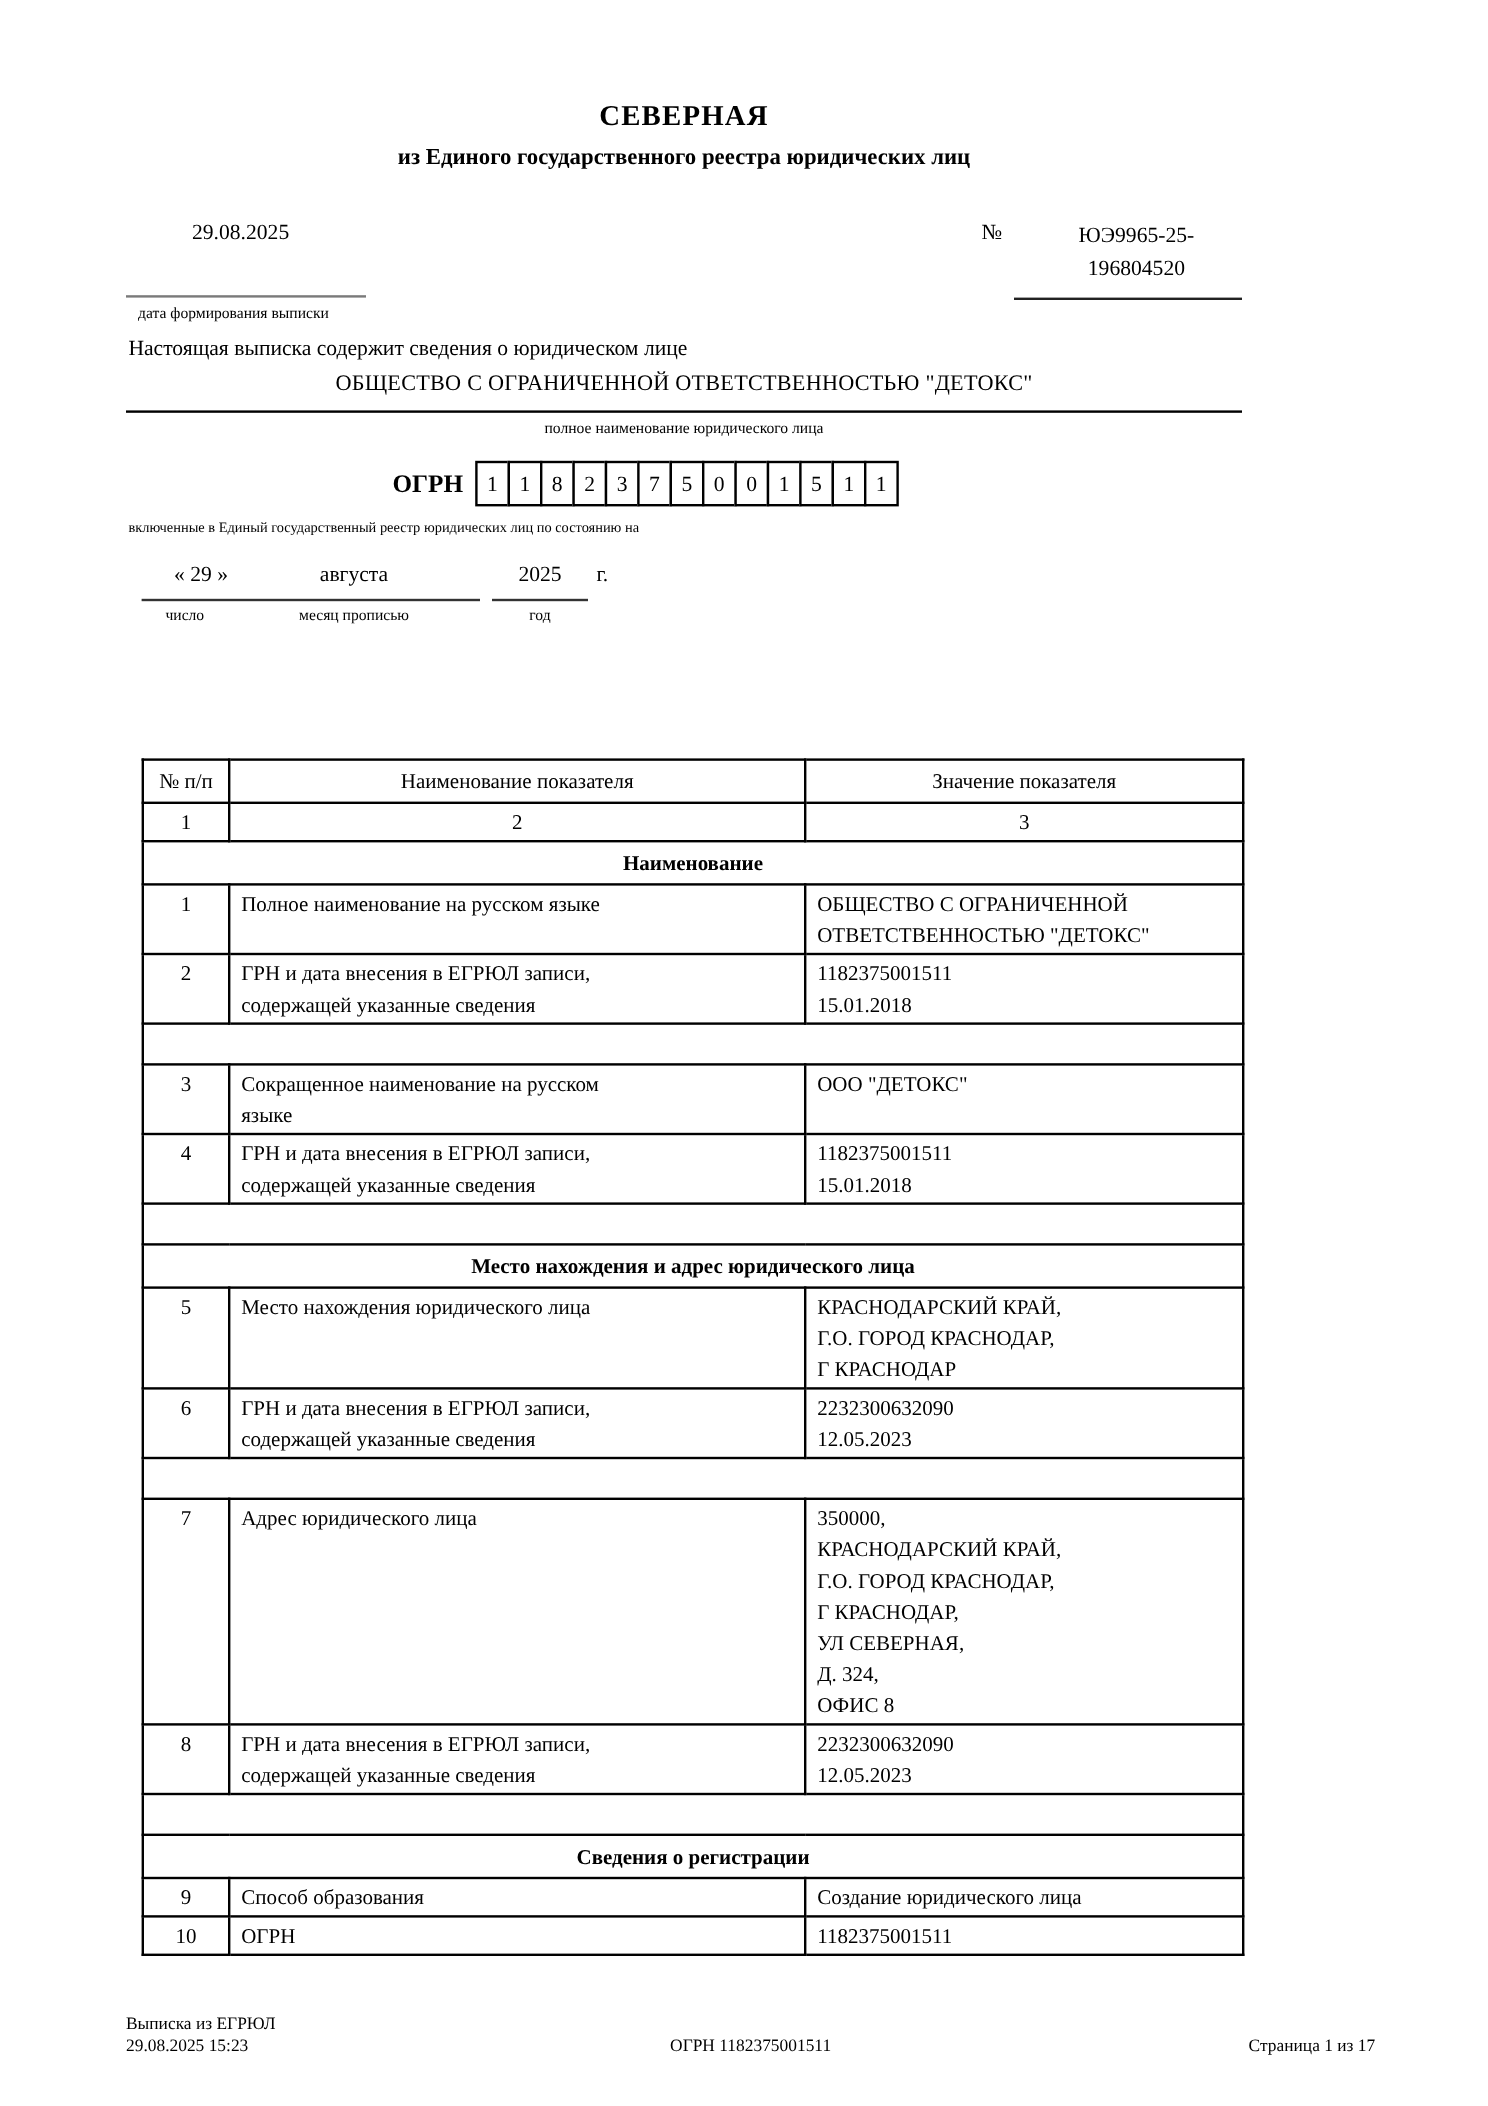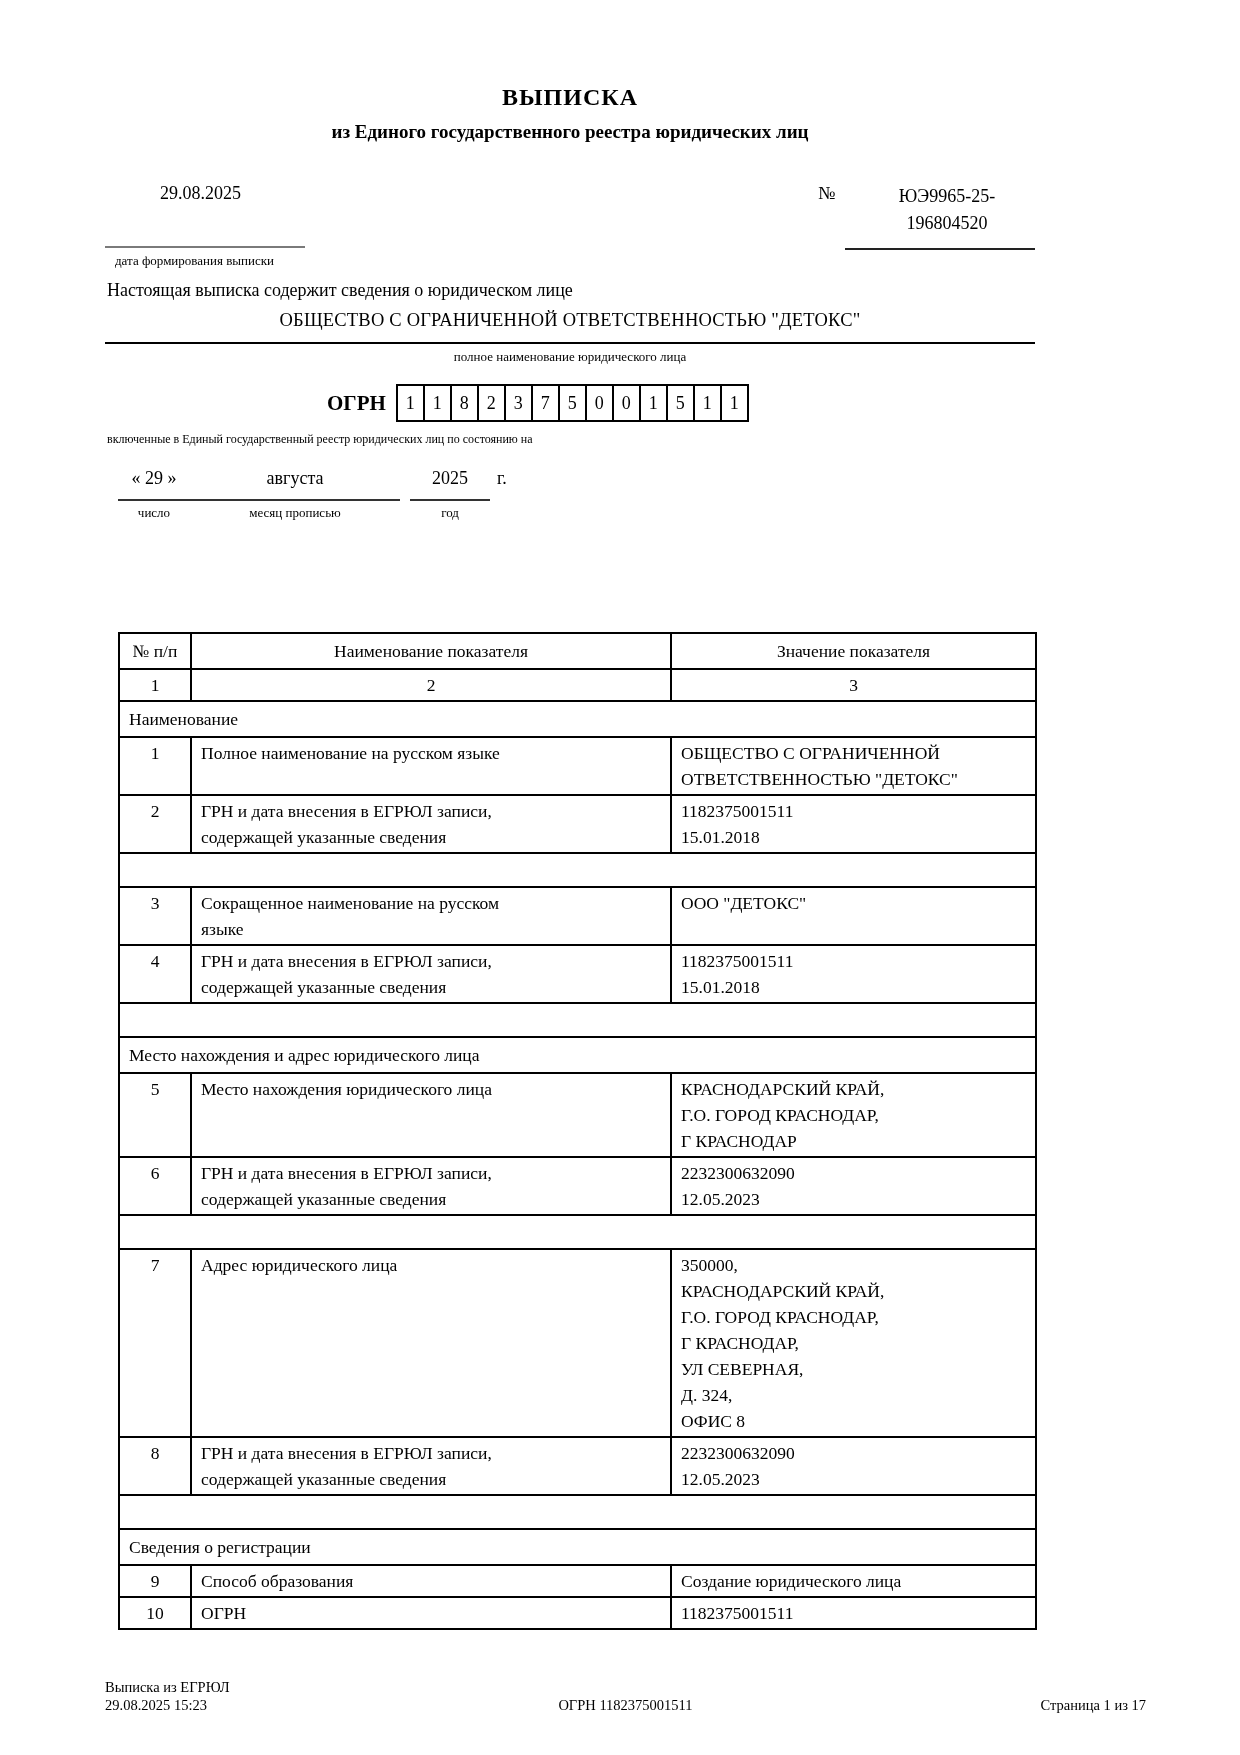--- a/index.html
+++ b/index.html
@@ -48,21 +48,21 @@
   .ogrn-box {
     width:25px; height:34px; border:2px solid #000; margin-left:-2px;
     display:flex; align-items:center; justify-content:center;
     font-size:18px; background:#fff;
   }
 
   .included { position:absolute; top:432px; left:2px; font-size:12px; }
 
   .date-words { position:absolute; top:468px; left:0; width:100%; height:60px; font-size:18px; }
   .dw-val { position:absolute; top:0; text-align:center; white-space:nowrap; }
-  .dw-day-v   { left:13px;  width:72px; }
+  .dw-day-v   { left:13px;  width:72px;text-align:right; }
   .dw-month-v { left:85px;  width:210px; }
   .dw-year-v  { left:305px; width:80px; }
   .dw-suffix  { position:absolute; top:0; left:392px; }
   .dw-line { position:absolute; top:31px; height:2px; background:#333; }
   .dw-day-l   { left:13px;  width:72px; }
   .dw-month-l { left:85px;  width:210px; }
   .dw-year-l  { left:305px; width:80px; }
   .dw-cap { position:absolute; top:37px; text-align:center; font-size:13px; }
   .dw-day-c   { left:13px;  width:72px; }
   .dw-month-c { left:85px;  width:210px; }
@@ -75,40 +75,40 @@
   }
   table.registry th, table.registry td {
     border:2px solid #000; padding:2px 9px;
     font-weight:normal; overflow:hidden;
   }
   tr.tr-head   { height:36px; }
   tr.tr-head th { text-align:center; padding:2px 4px; }
   tr.tr-nums   { height:32px; }
   tr.tr-nums td { text-align:center; }
   tr.tr-section { height:36px; }
-  tr.tr-section td { font-weight:normal; }
+  tr.tr-section td { text-align:center; font-weight:bold; }
   tr.tr-spacer { height:34px; }
   tr.tr-data td { vertical-align:top; white-space:pre-line; }
   td.td-num { text-align:center; }
 
   .footer {
     position:absolute; top:1678px; left:105px; width:1041px; height:40px;
     font-size:14.5px; line-height:18px;
   }
   .f-left   { position:absolute; left:0; top:0; }
   .f-center { position:absolute; left:0; top:18px; width:100%; text-align:center; }
   .f-right  { position:absolute; right:0; top:18px; }
 </style>
 </head>
 <body>
 
 <div class="page">
   <div class="content">
 
-    <div class="doc-title">ВЫПИСКА</div>
+    <div class="doc-title">СЕВЕРНАЯ</div>
     <div class="doc-subtitle">из Единого государственного реестра юридических лиц</div>
 
     <div class="form-date">29.08.2025</div>
     <div class="num-sign">№</div>
     <div class="num-block">
       <div>ЮЭ9965-25-</div>
       <div>196804520</div>
     </div>
     <div class="line-left"></div>
     <div class="line-right"></div>

